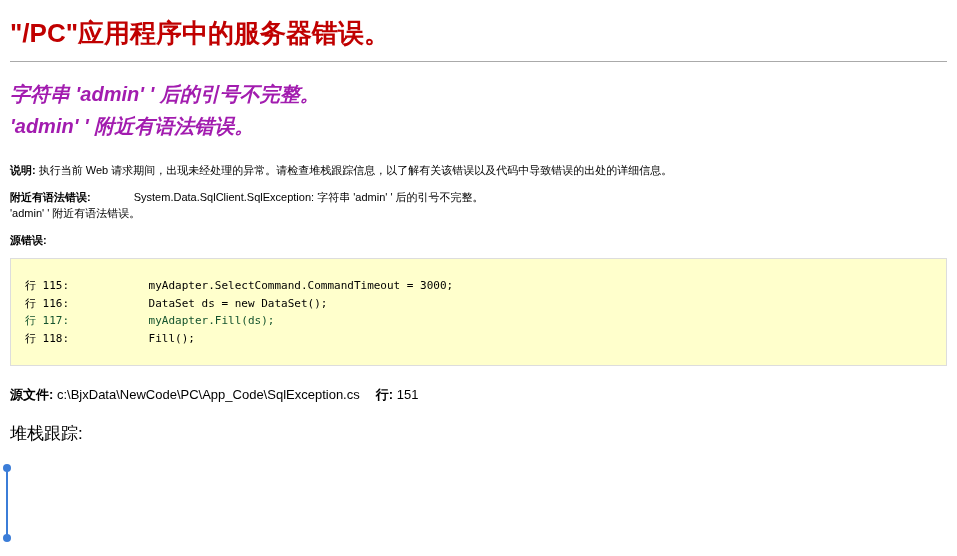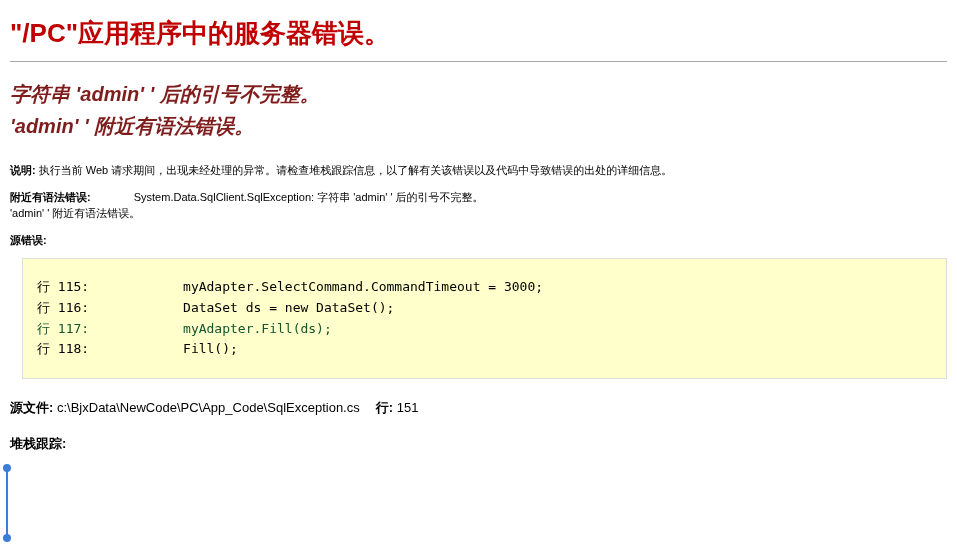--- a/index.html
+++ b/index.html
@@ -20,65 +20,65 @@
     hr {
       border: none;
       border-top: 1px solid #aaa;
       margin: 0 0 16px 0;
     }
     .subtitle {
       font-family: "Microsoft YaHei", sans-serif;
       font-size: 20px;
       font-style: italic;
       font-weight: bold;
-      color: #7f1d1d;
+      color: #a21caf;
       margin: 0 0 20px 0;
       line-height: 1.6;
       white-space: pre-line;
     }
     .section {
       margin: 10px 0;
       font-size: 11px;
       line-height: 1.5;
     }
     .section .label {
       font-weight: bold;
     }
     .section .inline-text {
       white-space: pre-line;
       margin-left: 40px;
     }
     .codebox {
       background: #ffffcc;
       border: 1px solid #ddd;
       padding: 18px 14px;
-      margin: 10px 0 20px 12px;
+      margin: 10px 0 20px 0;
       font-family: Consolas, monospace;
-      font-size: 13px;
+      font-size: 11px;
       line-height: 1.6;
       white-space: pre;
       overflow-x: auto;
     }
     .codebox .err-line {
       color: #14532d;
     }
     .file-line {
       font-size: 13px;
       margin: 8px 0 18px 0;
     }
     .file-line .label {
       font-weight: bold;
     }
     .file-line .gap {
       display: inline-block;
       width: 16px;
     }
     .stack-label {
-      font-size: 13px;
-      font-weight: bold;
+      font-size: 17px;
+      font-weight: normal;
       margin-top: 8px;
     }
     .selection-handle {
       position: absolute;
       left: 6px;
       top: 468px;
       width: 6px;
       height: 70px;
       border-left: 2px solid #3b7dd8;
       pointer-events: none;

